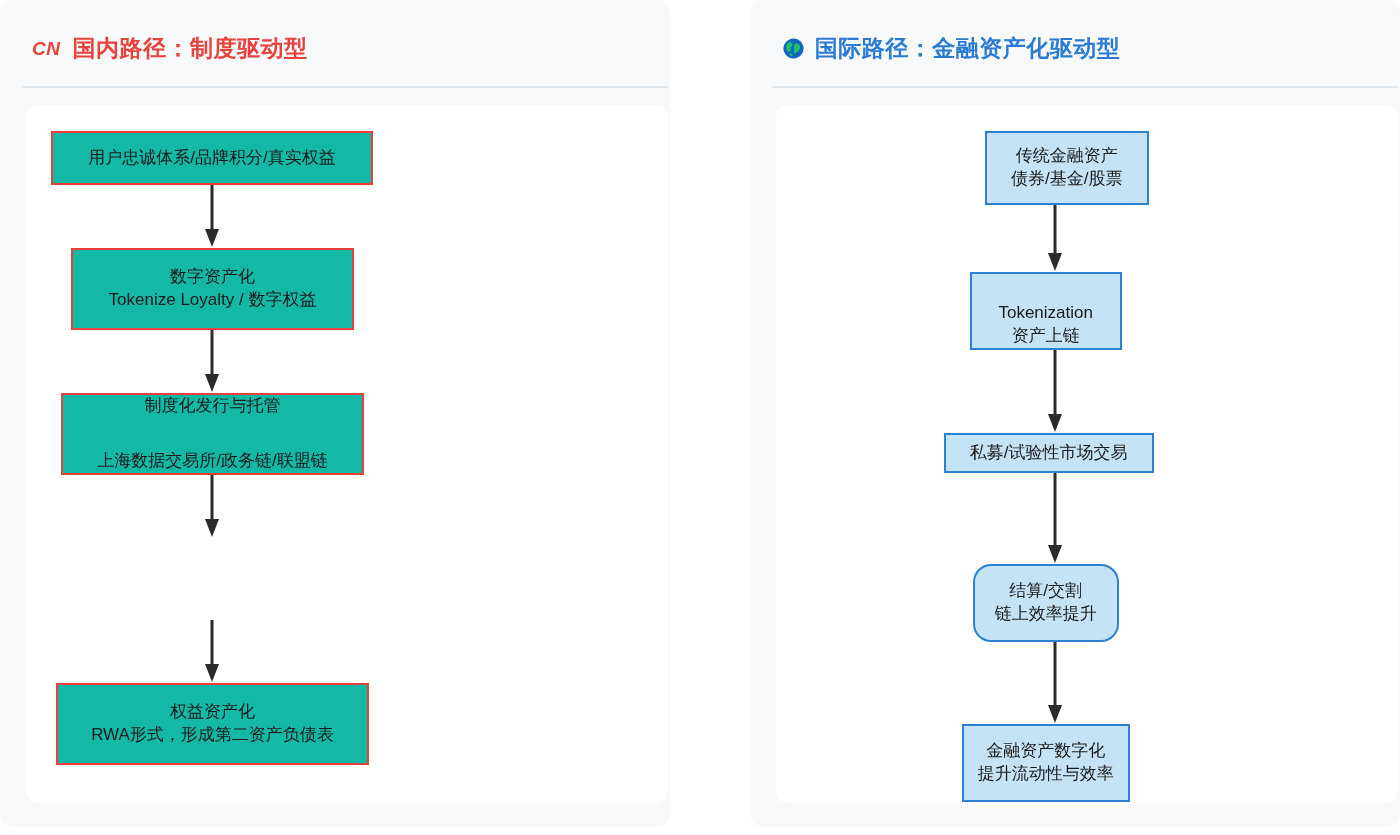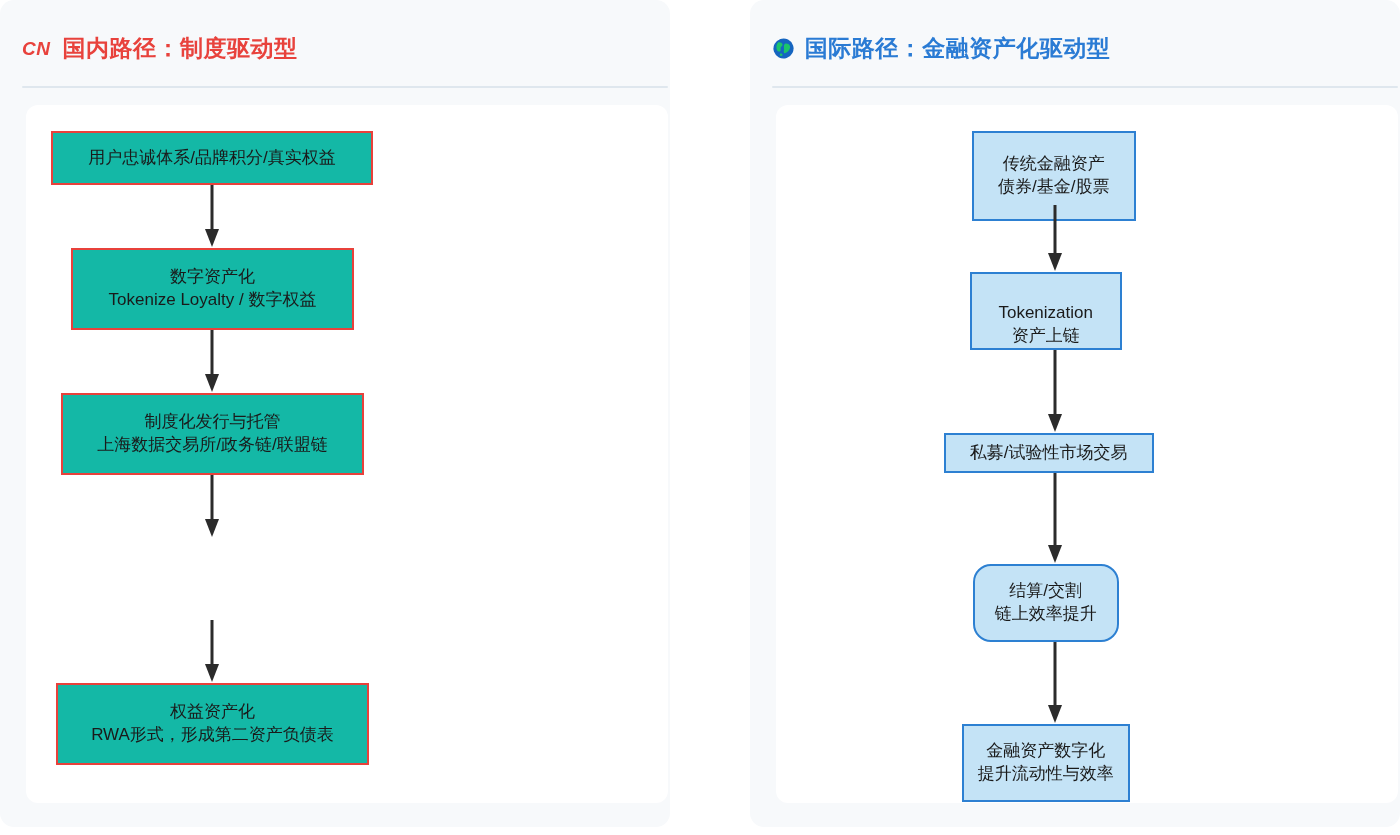--- a/index.html
+++ b/index.html
@@ -38,21 +38,21 @@
   .panel-right {
     width: 670px;
     height: 827px;
     margin-left: 40px;
   }
 
   .panel-header {
     display: flex;
     align-items: center;
     gap: 10px;
-    padding: 30px 0 0 22px;
+    padding: 30px 0 0 32px;
     height: 36px;
     box-sizing: content-box;
   }
   .panel-title {
     font-size: 23px;
     font-weight: bold;
     letter-spacing: .5px;
     white-space: nowrap;
   }
   .title-red { color: #e8423c; text-align: center; }
@@ -165,21 +165,21 @@
         <div class="node node-red" style="left:45px; top:143px; width:283px; height:82px;">
           <span>数字资产化</span>
           <span class="line2">Tokenize Loyalty / 数字权益</span>
         </div>
 
         <svg class="arrow" style="left:178px; top:225px; width:16px; height:63px;">
           <line x1="8" y1="0" x2="8" y2="48"></line>
           <polygon points="1,44 15,44 8,62"></polygon>
         </svg>
 
-        <div class="node node-red" style="left:35px; top:288px; width:303px; height:82px;">
+        <div class="node node-red" style="left:35px; top:288px; width:303px; height:82px;justify-content:space-between;">
           <span>制度化发行与托管</span>
           <span class="line2">上海数据交易所/政务链/联盟链</span>
         </div>
 
         <svg class="arrow" style="left:178px; top:370px; width:16px; height:63px;">
           <line x1="8" y1="0" x2="8" y2="48"></line>
           <polygon points="1,44 15,44 8,62"></polygon>
         </svg>
 
 
@@ -213,21 +213,21 @@
                    C7.8 19 7.9 17.4 9 17.2 Z" fill="#1bc46a"></path>
         </svg>
       </span>
       <span class="panel-title title-blue">国际路径：金融资产化驱动型</span>
     </div>
     <div class="panel-divider"></div>
 
     <div class="card">
       <div class="flow">
 
-        <div class="node node-blue" style="left:196px; top:26px; width:164px; height:90px;">
+        <div class="node node-blue" style="left:209px; top:26px; width:164px; height:74px;">
           <span>传统金融资产</span>
           <span class="line2">债券/基金/股票</span>
         </div>
 
         <svg class="arrow" style="left:271px; top:100px; width:16px; height:67px;">
           <line x1="8" y1="0" x2="8" y2="52"></line>
           <polygon points="1,48 15,48 8,66"></polygon>
         </svg>
 
         <div class="node node-blue" style="left:194px; top:167px; width:152px; height:78px;justify-content:flex-end;">

